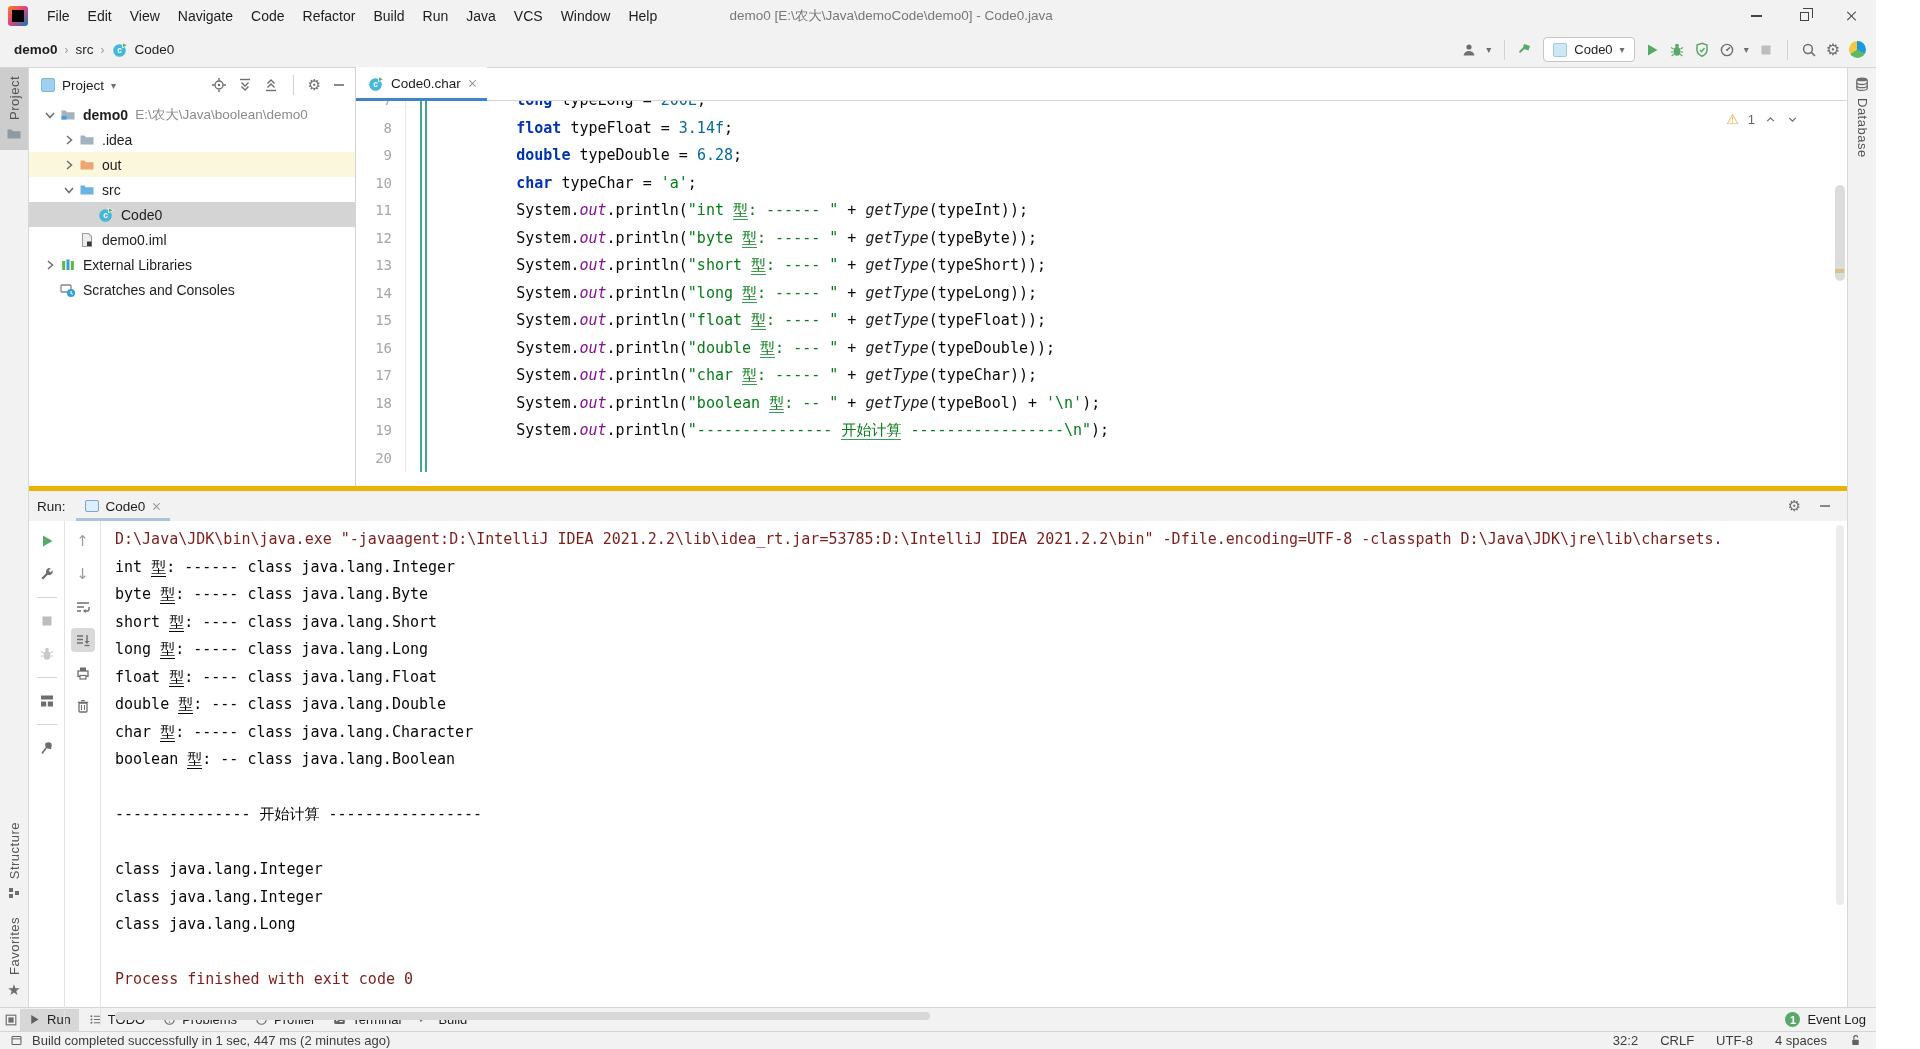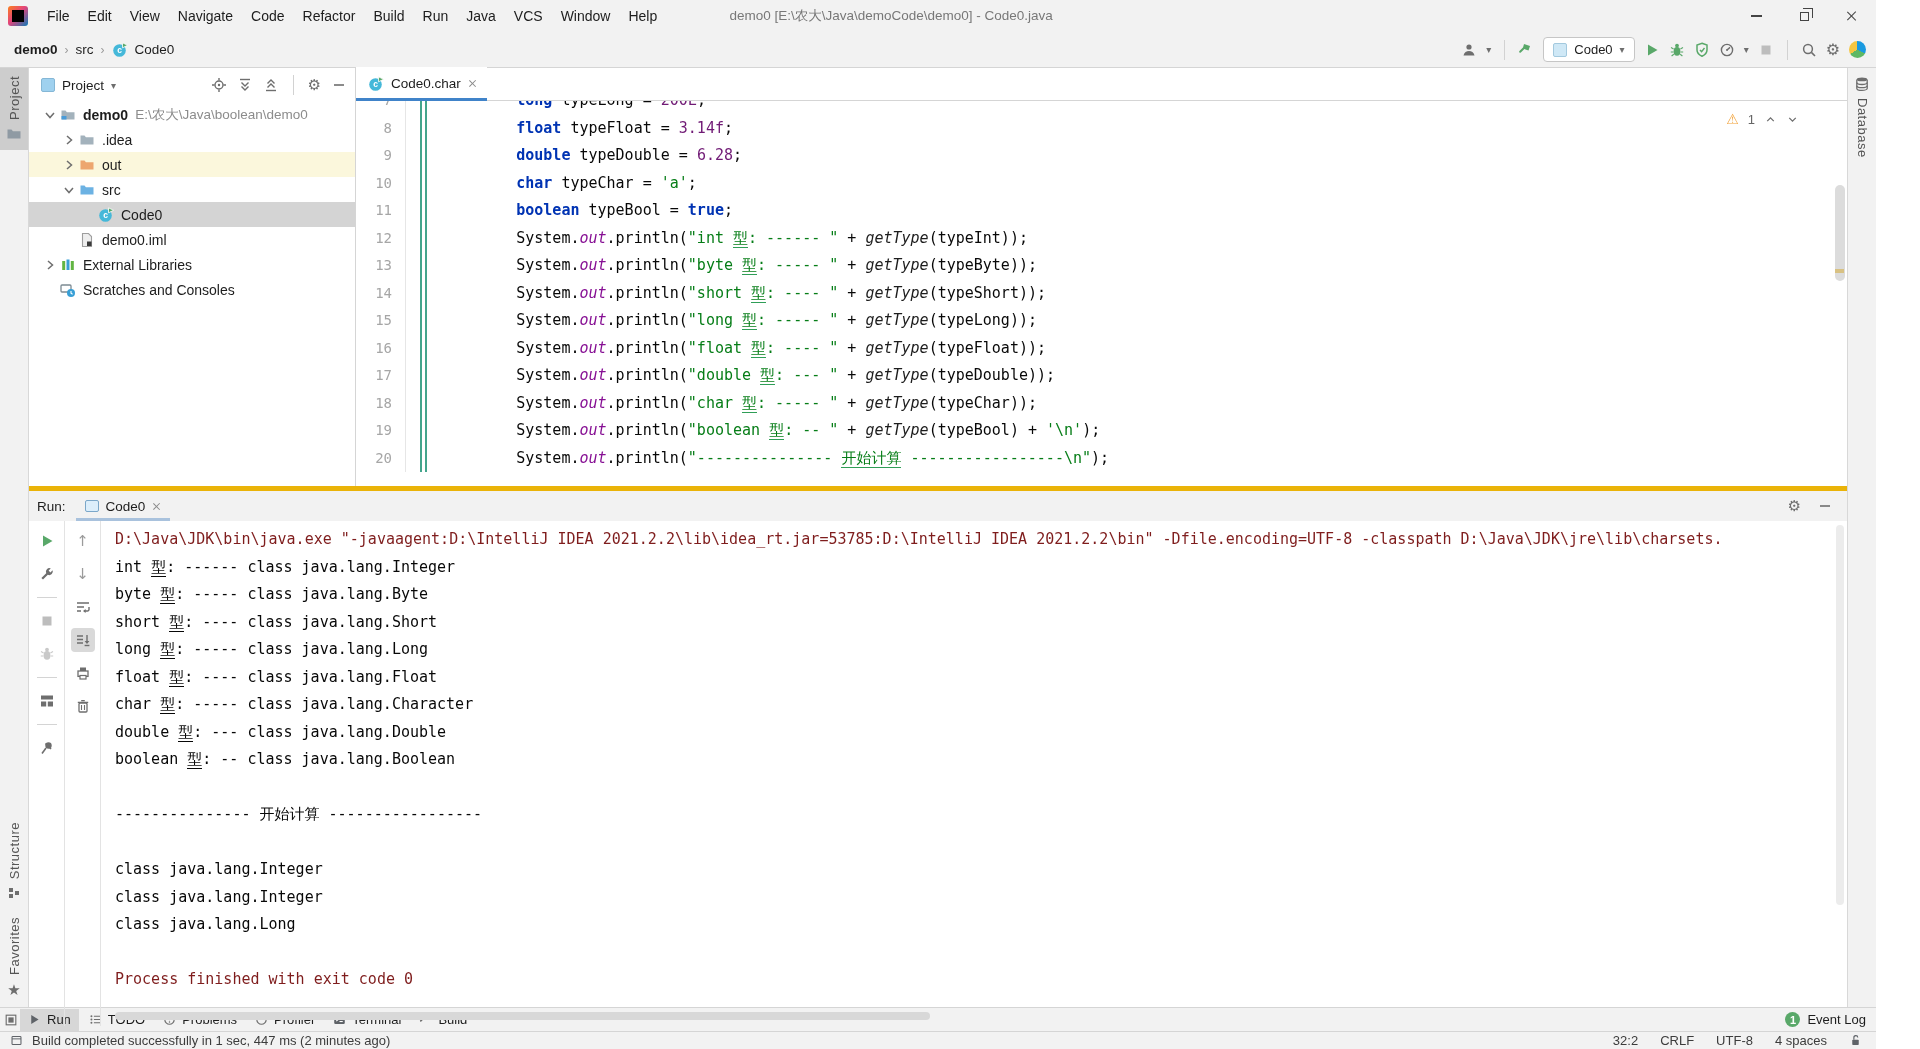--- a/index.html
+++ b/index.html
@@ -74,21 +74,21 @@
   .tab-x::before,.tab-x::after { content:""; position:absolute; left:4px; top:0; width:1.2px; height:9px; background:#8a8a8a; }
   .tab-x::before{ transform:rotate(45deg);} .tab-x::after{ transform:rotate(-45deg);}
   .editor-body { flex:1; position:relative; overflow:hidden; }
   .editor-scroll { display:flex; transform:translateY(-14px); }
   .gutter { width:50px; flex:0 0 50px; text-align:right; color:#a6a6a6; font-family:"DejaVu Sans Mono", monospace; font-size:14px; border-right:1px solid #e6e6e6; padding-right:13px; }
   .gutter .ln { height:27.5px; line-height:27.5px; }
   .barzone { width:38px; flex:0 0 38px; background-image:linear-gradient(90deg, transparent 0 14px, #44a58c 14px 16px, transparent 16px 19px, #44a58c 19px 21px, transparent 21px); }
   .codecol { flex:1; font-family:"DejaVu Sans Mono", monospace; font-size:15px; }
   .cl { height:27.5px; line-height:27.5px; white-space:pre; }
   .s-kw { color:#0033b3; font-weight:bold; }
-  .s-num { color:#701a75;text-align:right; }
+  .s-num { color:#0369a1;text-align:right; }
   .s-str { color:#067d17; }
   .s-cjk { color:#067d17; border-bottom:1.5px solid #2f9e57; }
   .s-fld { color:#871094; font-style:italic; }
   .s-mth { color:#1d1d1d; font-style:italic; }
   .s-pl { color:#080808; }
   .inspect { position:absolute; top:8px; right:44px; display:flex; align-items:center; gap:9px; font-size:13px; color:#666; background:#fff; padding:2px 4px; }
   .warn-g { color:#f2a33c; font-size:14px; }
   .ed-scrollbar { position:absolute; right:2px; top:84px; width:10px; height:96px; background:#dcdcdc; border-radius:5px; }
   .ed-mark { position:absolute; right:3px; top:168px; width:9px; height:4px; background:#d8c183; }
 
@@ -440,21 +440,20 @@
                   <div class="ln">18</div>
                   <div class="ln">19</div>
                   <div class="ln">20</div>
                 </div>
               <div class="barzone"></div>
               <div class="codecol" id="code">
                   <div class="cl"><span class="s-pl">        </span><span class="s-kw">long</span><span class="s-pl"> typeLong = </span><span class="s-num">200L</span><span class="s-pl">;</span></div>
                   <div class="cl"><span class="s-pl">        </span><span class="s-kw">float</span><span class="s-pl"> typeFloat = </span><span class="s-num">3.14f</span><span class="s-pl">;</span></div>
                   <div class="cl"><span class="s-pl">        </span><span class="s-kw">double</span><span class="s-pl"> typeDouble = </span><span class="s-num">6.28</span><span class="s-pl">;</span></div>
                   <div class="cl"><span class="s-pl">        </span><span class="s-kw">char</span><span class="s-pl"> typeChar = </span><span class="s-str">'a'</span><span class="s-pl">;</span></div>
-                  <div class="cl"><span class="s-pl">        </span><span class="s-kw">boolean</span><span class="s-pl"> typeBool = </span><span class="s-kw">true</span><span class="s-pl">;</span></div>
                   <div class="cl"><span class="s-pl">        System.</span><span class="s-fld">out</span><span class="s-pl">.println(</span><span class="s-str">"int </span><span class="s-cjk">型</span><span class="s-str">: ------ "</span><span class="s-pl"> + </span><span class="s-mth">getType</span><span class="s-pl">(typeInt));</span></div>
                   <div class="cl"><span class="s-pl">        System.</span><span class="s-fld">out</span><span class="s-pl">.println(</span><span class="s-str">"byte </span><span class="s-cjk">型</span><span class="s-str">: ----- "</span><span class="s-pl"> + </span><span class="s-mth">getType</span><span class="s-pl">(typeByte));</span></div>
                   <div class="cl"><span class="s-pl">        System.</span><span class="s-fld">out</span><span class="s-pl">.println(</span><span class="s-str">"short </span><span class="s-cjk">型</span><span class="s-str">: ---- "</span><span class="s-pl"> + </span><span class="s-mth">getType</span><span class="s-pl">(typeShort));</span></div>
                   <div class="cl"><span class="s-pl">        System.</span><span class="s-fld">out</span><span class="s-pl">.println(</span><span class="s-str">"long </span><span class="s-cjk">型</span><span class="s-str">: ----- "</span><span class="s-pl"> + </span><span class="s-mth">getType</span><span class="s-pl">(typeLong));</span></div>
                   <div class="cl"><span class="s-pl">        System.</span><span class="s-fld">out</span><span class="s-pl">.println(</span><span class="s-str">"float </span><span class="s-cjk">型</span><span class="s-str">: ---- "</span><span class="s-pl"> + </span><span class="s-mth">getType</span><span class="s-pl">(typeFloat));</span></div>
                   <div class="cl"><span class="s-pl">        System.</span><span class="s-fld">out</span><span class="s-pl">.println(</span><span class="s-str">"double </span><span class="s-cjk">型</span><span class="s-str">: --- "</span><span class="s-pl"> + </span><span class="s-mth">getType</span><span class="s-pl">(typeDouble));</span></div>
                   <div class="cl"><span class="s-pl">        System.</span><span class="s-fld">out</span><span class="s-pl">.println(</span><span class="s-str">"char </span><span class="s-cjk">型</span><span class="s-str">: ----- "</span><span class="s-pl"> + </span><span class="s-mth">getType</span><span class="s-pl">(typeChar));</span></div>
                   <div class="cl"><span class="s-pl">        System.</span><span class="s-fld">out</span><span class="s-pl">.println(</span><span class="s-str">"boolean </span><span class="s-cjk">型</span><span class="s-str">: -- "</span><span class="s-pl"> + </span><span class="s-mth">getType</span><span class="s-pl">(typeBool) + </span><span class="s-str">'\n'</span><span class="s-pl">);</span></div>
                   <div class="cl"><span class="s-pl">        System.</span><span class="s-fld">out</span><span class="s-pl">.println(</span><span class="s-str">"--------------- </span><span class="s-cjk">开始计算</span><span class="s-str"> -----------------\n"</span><span class="s-pl">);</span></div>
                 </div>
@@ -571,22 +570,22 @@
                 </svg>
               </span>
           </div>
           <div class="console" id="console">
               <div class="con-line sys">D:\Java\JDK\bin\java.exe "-javaagent:D:\IntelliJ IDEA 2021.2.2\lib\idea_rt.jar=53785:D:\IntelliJ IDEA 2021.2.2\bin" -Dfile.encoding=UTF-8 -classpath D:\Java\JDK\jre\lib\charsets.</div>
               <div class="con-line ">int <span class="cjk-u">型</span>: ------ class java.lang.Integer</div>
               <div class="con-line ">byte <span class="cjk-u">型</span>: ----- class java.lang.Byte</div>
               <div class="con-line ">short <span class="cjk-u">型</span>: ---- class java.lang.Short</div>
               <div class="con-line ">long <span class="cjk-u">型</span>: ----- class java.lang.Long</div>
               <div class="con-line ">float <span class="cjk-u">型</span>: ---- class java.lang.Float</div>
+              <div class="con-line ">double <span class="cjk-u">型</span>: --- class java.lang.Double</div>
               <div class="con-line ">char <span class="cjk-u">型</span>: ----- class java.lang.Character</div>
-              <div class="con-line ">double <span class="cjk-u">型</span>: --- class java.lang.Double</div>
               <div class="con-line ">boolean <span class="cjk-u">型</span>: -- class java.lang.Boolean</div>
               <div class="con-line ">&nbsp;</div>
               <div class="con-line ">--------------- 开始计算 -----------------</div>
               <div class="con-line ">&nbsp;</div>
               <div class="con-line ">class java.lang.Integer</div>
               <div class="con-line ">class java.lang.Integer</div>
               <div class="con-line ">class java.lang.Long</div>
               <div class="con-line ">&nbsp;</div>
               <div class="con-line sys">Process finished with exit code 0</div>
             </div>

